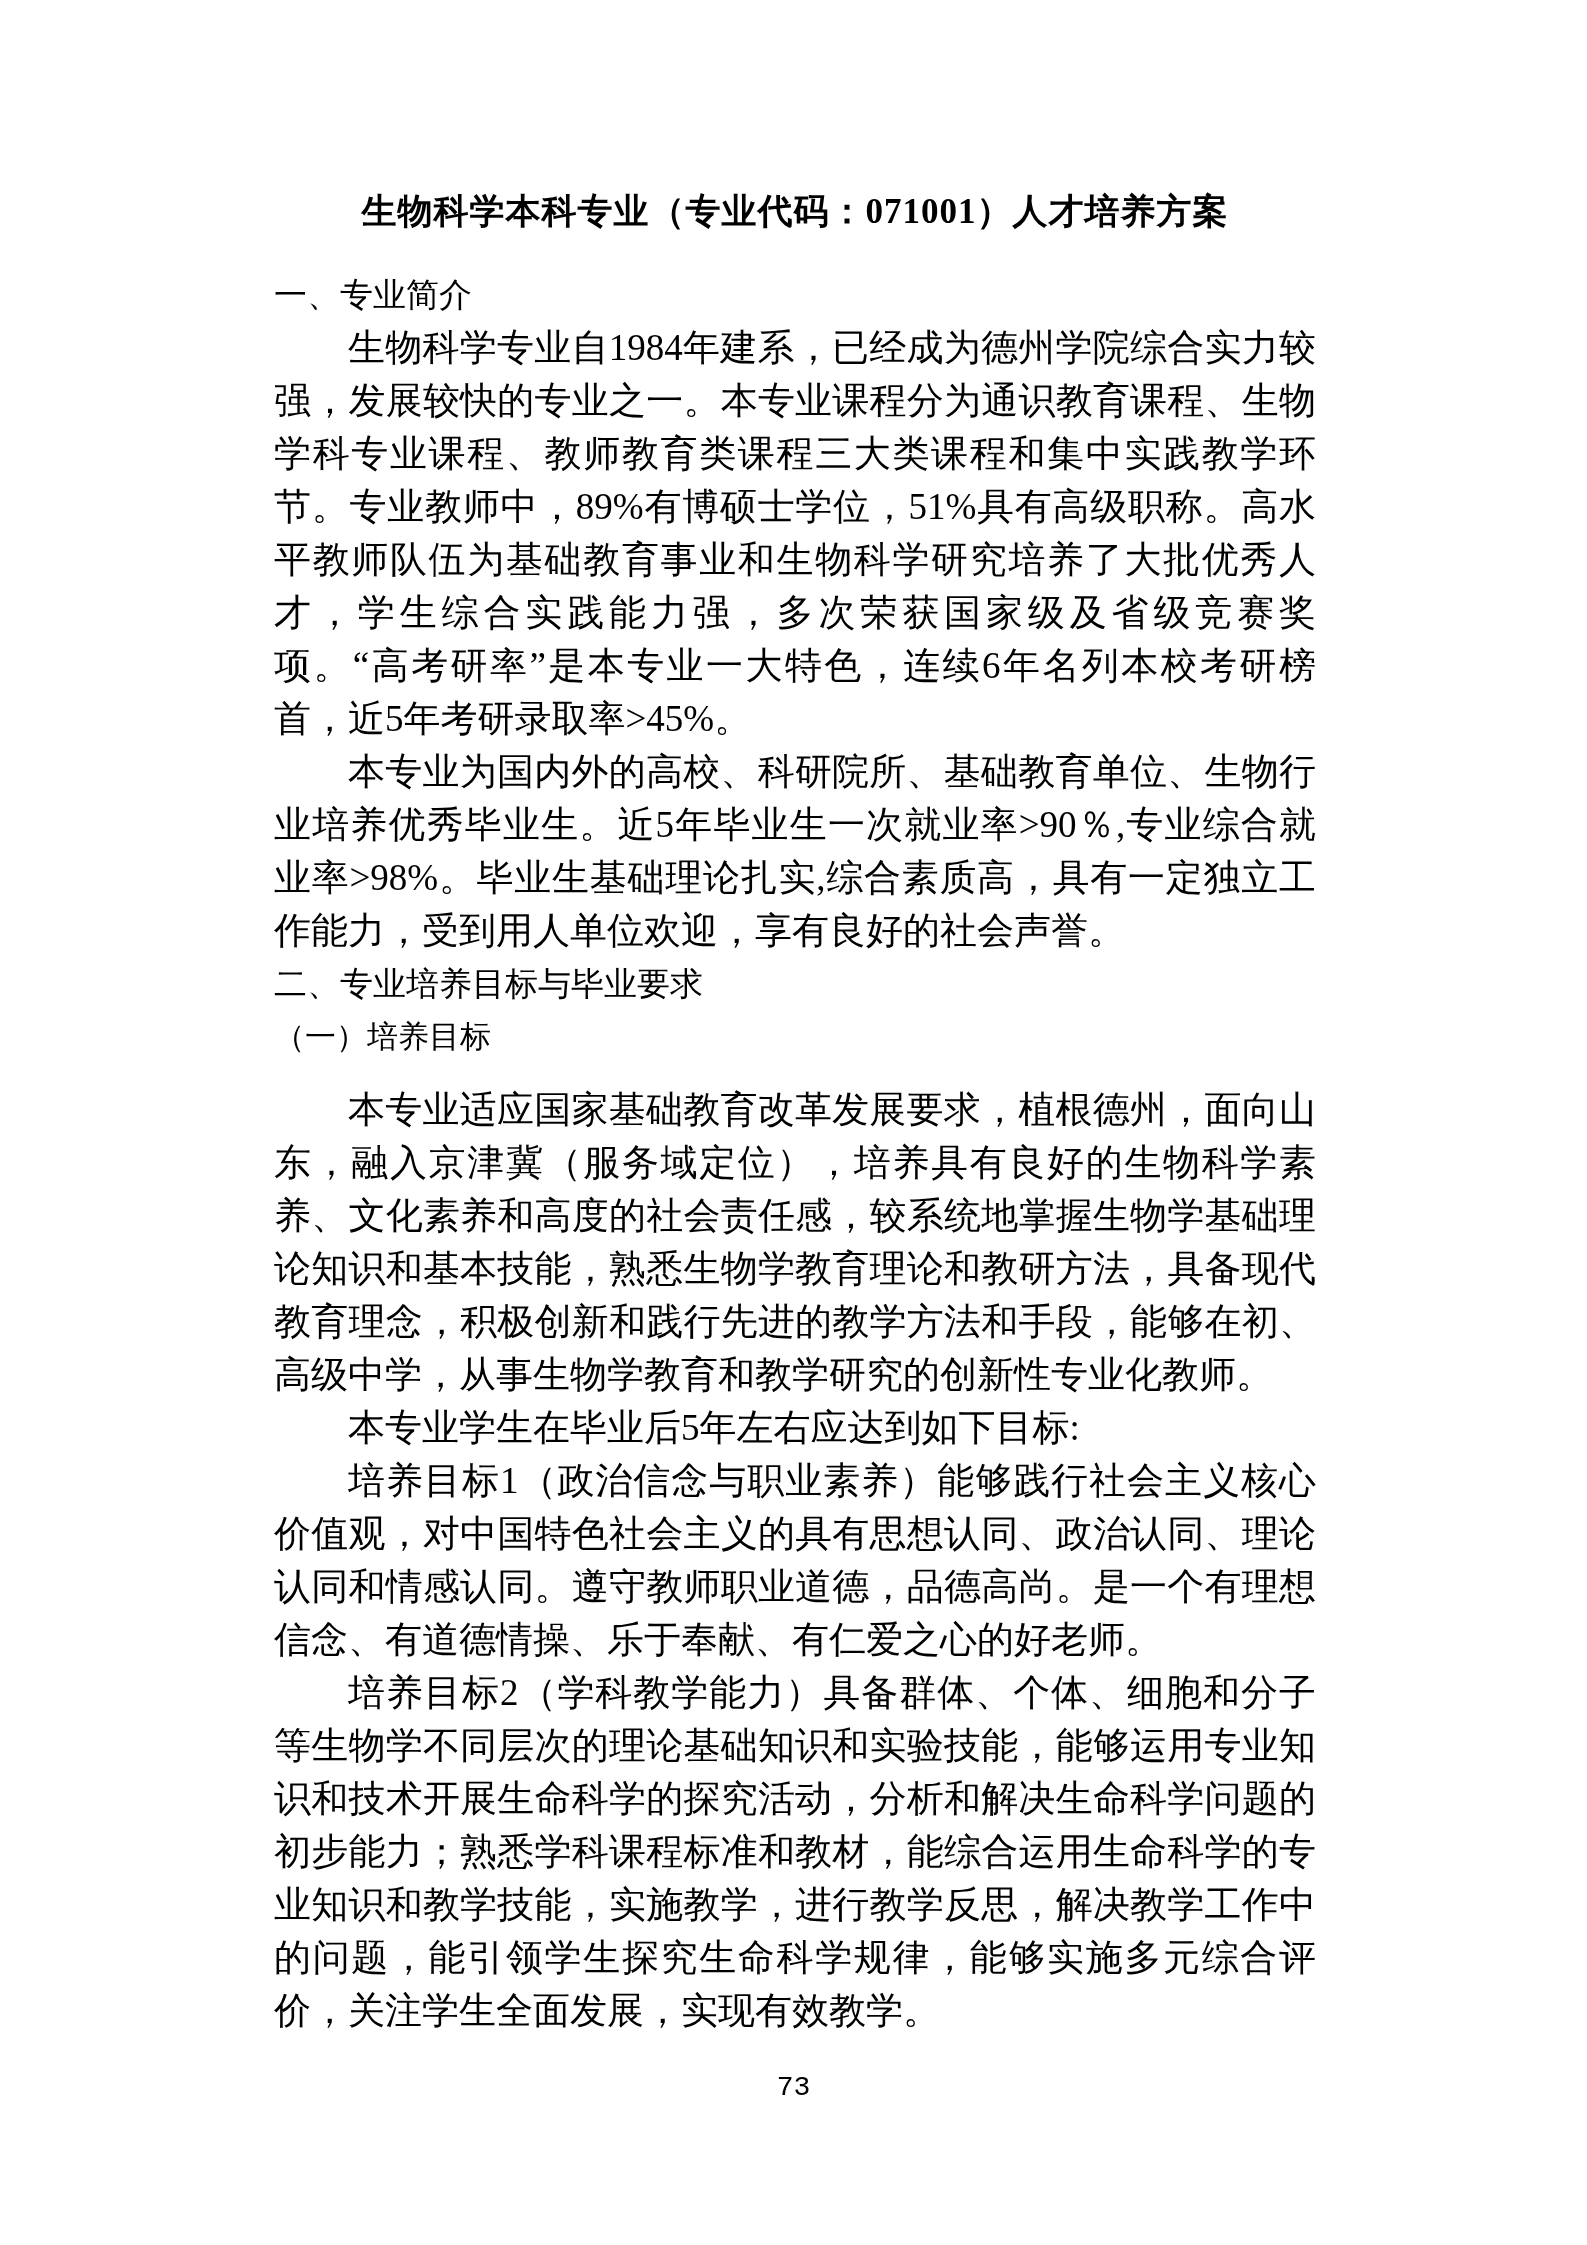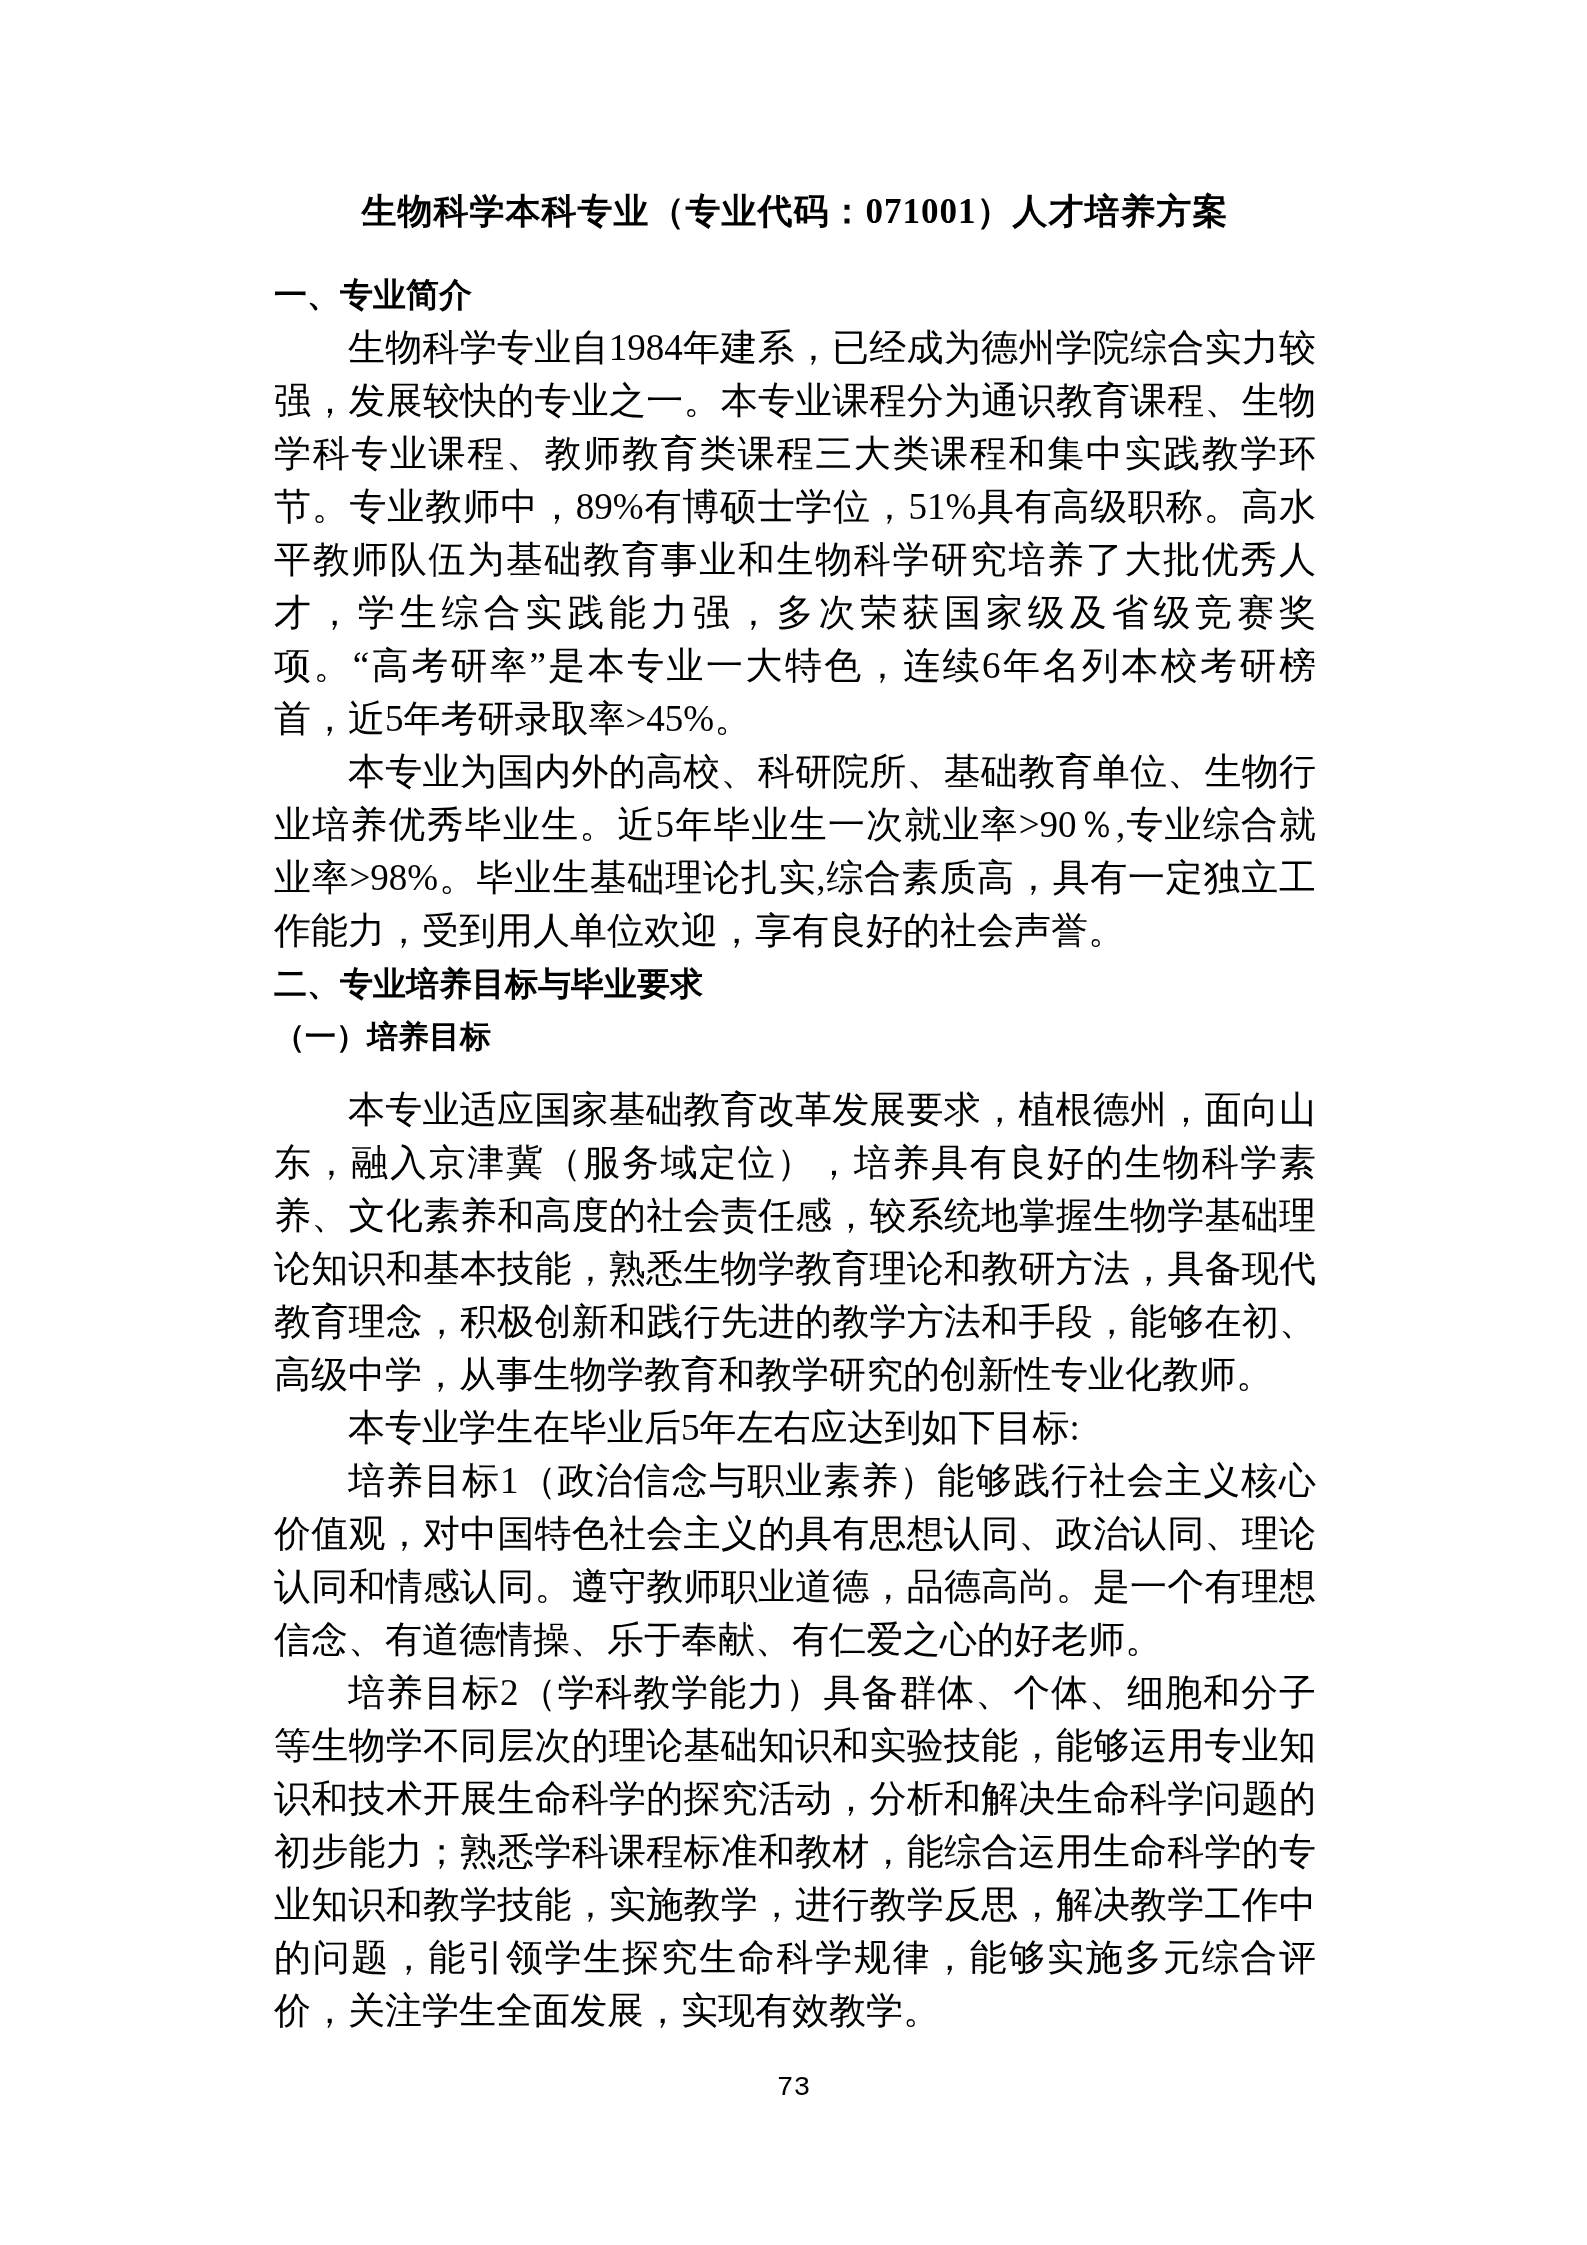--- a/index.html
+++ b/index.html
@@ -24,28 +24,28 @@
     font-size: 35px;
     line-height: 44px;
     font-weight: bold;
     font-family: "Liberation Serif", "DejaVu Serif", serif;
     letter-spacing: 1px;
   }
   .h-level1 {
     margin: 0;
     font-size: 33px;
     line-height: 53px;
-    font-weight: bold;
+    font-weight: normal;
     font-family: "Liberation Sans", "DejaVu Sans", sans-serif;
   }
   .h-level2 {
     margin: 0 0 20px 0;
     font-size: 31px;
     line-height: 53px;
-    font-weight: bold;
+    font-weight: normal;
     font-family: "Liberation Sans", "DejaVu Sans", sans-serif;
   }
   .body-par {
     margin: 0;
     font-size: 37px;
     line-height: 53px;
     text-align: justify;
     text-justify: inter-ideograph;
     text-indent: 2em;
     word-break: break-all;

